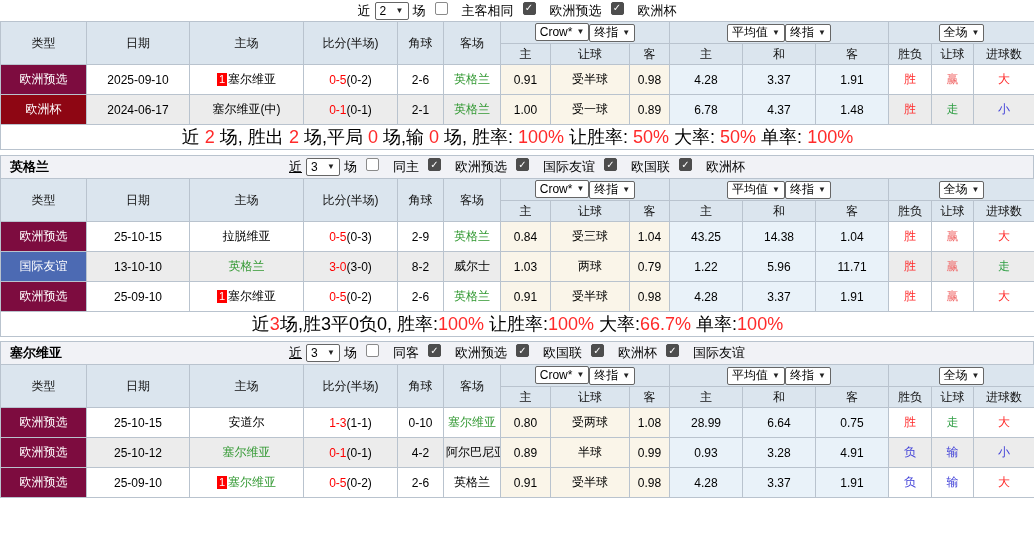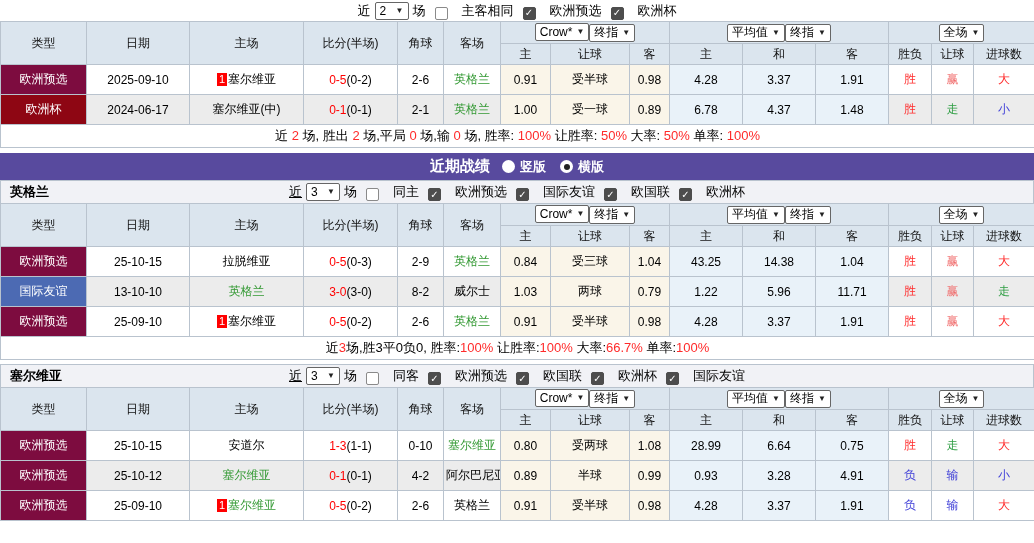--- a/index.html
+++ b/index.html
@@ -57,21 +57,21 @@
   .dd {
     display: inline-flex; align-items: center; gap: 4px;
     background: #fff; border: 1px solid #666; border-radius: 2px;
     height: 18px; padding: 0 4px; font-size: 12px; color: #000;
     cursor: pointer; font-weight: normal;
   }
   .dd-caret { font-size: 8px; line-height: 1; color: #222; }
   .count-dd { min-width: 34px; justify-content: space-between; }
 
   
-  .cbwrap { display: inline-flex; align-items: flex-end; gap: 14px; margin-left: 5px; cursor: pointer; }
+  .cbwrap { display: inline-flex; align-items: flex-start; gap: 14px; margin-left: 5px; cursor: pointer; }
   .cb {
     width: 13px; height: 13px; border-radius: 2px;
     display: inline-flex; align-items: center; justify-content: center;
     font-size: 10px; line-height: 1;
   }
   .cb.on  { background: #4d4d4d; border: 1px solid #4d4d4d; color: #fff; }
   .cb.off { background: #fff; border: 1px solid #8a8a8a; }
 
   
   .radios { display: inline-flex; align-items: center; gap: 14px; }
@@ -93,21 +93,21 @@
   .grid thead th { background: var(--header-bg); font-weight: normal; height: 21px; color: #111; }
   .grid thead th.ddcell { height: 22px; }
   .grid tbody td { height: 30px; background: #fff; }
   .grid tbody tr:nth-child(even) td { background: var(--stripe-bg); }
   .grid tbody td.type { color: #fff !important; }
   .grid tbody td.type-qual     { background: var(--type-qual) !important; }
   .grid tbody td.type-cup      { background: var(--type-cup) !important; }
   .grid tbody td.type-friendly { background: var(--type-friendly) !important; }
   .grid tbody td.odds { background: var(--odds-bg) !important; }
   .grid tbody td.avg  { background: var(--avg-bg)  !important; }
-  td.summary { height: 23px; background: #fff !important; font-size: 13px; }
+  td.summary { height: 23px; background: #fff !important; font-size: 18px; }
 
   .badge {
     display: inline-block; background: #ff0000; color: #fff;
     font-size: 11px; line-height: 13px; padding: 0 2px; margin-right: 1px;
   }
   .green { color: var(--team-green); }
   .ft { color: var(--score-red); }
   .ht { color: #000; }
   .seg-r { color: var(--win-red); }
   .seg-p { color: var(--win-pink); }
@@ -242,33 +242,20 @@
         <tfoot>
           <tr>
             <td class="summary" colspan="15"><span class="seg-k">近 </span><span class="seg-r">2</span><span class="seg-k"> 场, 胜出 </span><span class="seg-r">2</span><span class="seg-k"> 场,平局 </span><span class="seg-r">0</span><span class="seg-k"> 场,输 </span><span class="seg-r">0</span><span class="seg-k"> 场, 胜率: </span><span class="seg-r">100%</span><span class="seg-k"> 让胜率: </span><span class="seg-r">50%</span><span class="seg-k"> 大率: </span><span class="seg-r">50%</span><span class="seg-k"> 单率: </span><span class="seg-r">100%</span></td>
           </tr>
         </tfoot>
       </table>
     </div>
 
   <div class="gap"></div>
 
-  <div class="titlebar">
-    <span class="title">近期战绩</span>
-    <span class="radios" id="recent-radios">
-        <span class="radiowrap">
-          <span class="radio"></span>
-          <span class="radio-label">竖版</span>
-        </span>
-        <span class="radiowrap">
-          <span class="radio sel"></span>
-          <span class="radio-label">横版</span>
-        </span>
-      </span>
-  </div>
 
   <div id="recent-sections">
       <div class="subsection">
         <div class="subfilter">
           <span class="teamname">英格兰</span>
           <div class="filtermid">
             <span class="near-link">近</span>
             <span class="dd count-dd">
               <span class="dd-label">3</span>
               <span class="dd-caret">▼</span>

